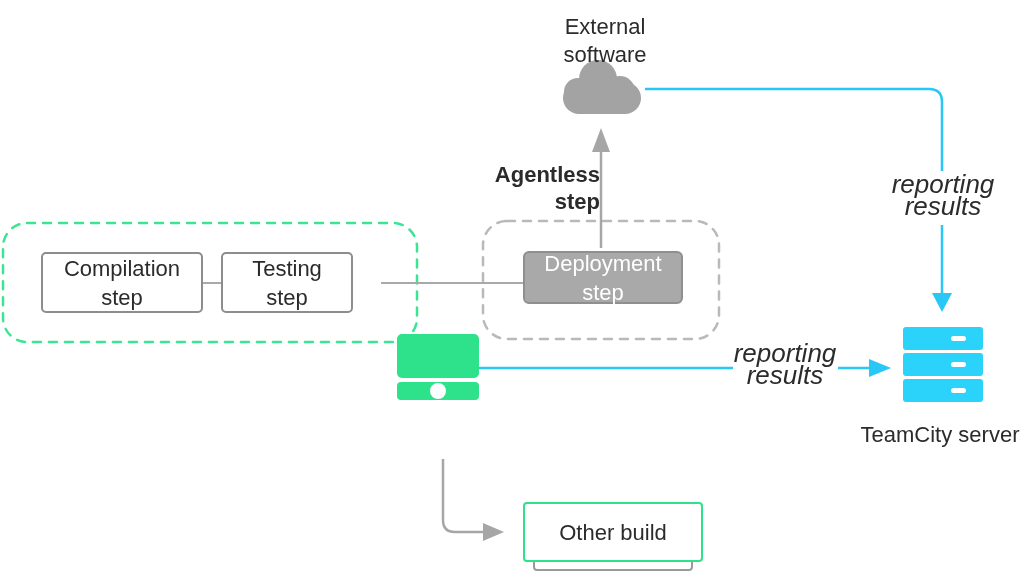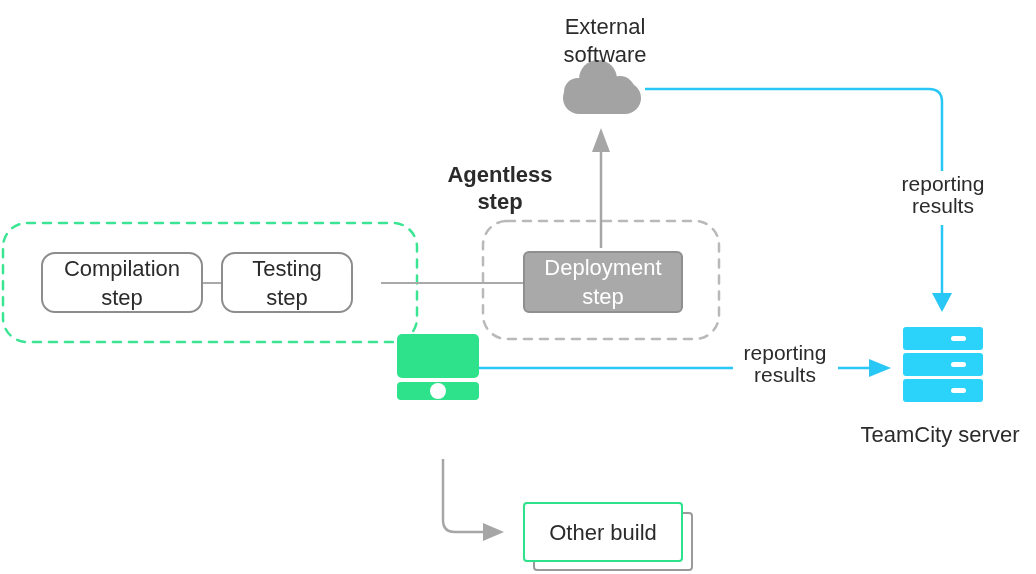--- a/index.html
+++ b/index.html
@@ -6,24 +6,24 @@
   .canvas {
     position:relative; width:1036px; height:574px; background:#ffffff;
     font-family:"Liberation Sans", sans-serif; color:var(--text_dark);
     overflow:hidden;
   }
   .lbl {
     position:absolute; text-align:center; white-space:pre-line;
     font-size:22px; line-height:28px; z-index:4; color:var(--text_dark);
   }
   .lbl.bold { font-weight:bold; line-height:27px; }
-  .lbl.italic { font-size:21px; line-height:22px; }
+  .lbl.italic { font-style:italic; font-size:26px; line-height:22px; }
   .box {
     position:absolute; box-sizing:border-box; background:#ffffff;
-    border:2px solid var(--box_border_gray); border-radius:14px;
+    border:2px solid var(--box_border_gray); border-radius:5px;
     display:flex; align-items:center; justify-content:center;
     text-align:center; font-size:22px; line-height:29px;
     white-space:pre-line; z-index:2; color:var(--text_dark);
   }
   .box.deploy {
     background:var(--deploy_fill); border-color:var(--deploy_border);
     color:#ffffff; border-radius:6px;
   }
   .box.otherback { border-color:var(--stack_border); border-radius:4px; }
   .box.otherfront { border-color:var(--green); border-radius:4px; }
@@ -48,27 +48,27 @@
   <div class="box" style="left:41px; top:252px; width:162px; height:61px;">
     <span>Compilation
 step</span>
   </div>
 
   <div class="box" style="left:221px; top:252px; width:132px; height:61px;">
     <span>Testing
 step</span>
   </div>
 
-  <div class="box deploy" style="left:523px; top:251px; width:160px; height:62px;text-align:center;">
+  <div class="box deploy" style="left:523px; top:251px; width:160px; height:53px;text-align:center;">
     <span>Deployment
 step</span>
   </div>
 
   <div class="box otherback" style="left:533px; top:512px; width:160px; height:59px;"></div>
-  <div class="box otherfront" style="left:523px; top:502px; width:160px; height:60px;">
+  <div class="box otherfront" style="left:523px; top:502px; width:180px; height:60px;">
     <span>Other build</span>
   </div>
 
   <svg class="layer" width="1036" height="574" viewBox="0 0 1036 574">
 
     <rect class="dash-green" x="3" y="223" width="414" height="119" rx="24" ry="24" stroke-dasharray="8 8" stroke-linecap="round"></rect>
     <rect class="dash-gray" x="483" y="221" width="236" height="118" rx="24" ry="24" stroke-dasharray="8 8" stroke-linecap="round"></rect>
 
     <line class="conn" x1="203" y1="283" x2="221" y2="283"></line>
     <line class="conn" x1="381" y1="283" x2="523" y2="283"></line>
@@ -114,21 +114,21 @@
       <rect class="server" x="903" y="379" width="80" height="23" rx="3" ry="3"></rect>
       <rect class="wht" x="951" y="336" width="15" height="5" rx="2.5"></rect>
       <rect class="wht" x="951" y="362" width="15" height="5" rx="2.5"></rect>
       <rect class="wht" x="951" y="388" width="15" height="5" rx="2.5"></rect>
     </g>
   </svg>
 
   <div class="lbl" style="left:505px; top:13px; width:200px;">External
 software</div>
 
-  <div class="lbl bold" style="left:400px; top:161px; width:200px;">Agentless
+  <div class="lbl bold" style="left:400px; top:161px; width:200px;text-align:right;">Agentless
 step</div>
 
 
   <div class="lbl" style="left:830px; top:421px; width:220px;">TeamCity server</div>
 
   <div class="lbl italic" style="left:700px; top:342px; width:170px;">reporting
 results</div>
 
   <div class="lbl italic" style="left:858px; top:173px; width:170px;">reporting
 results</div>

